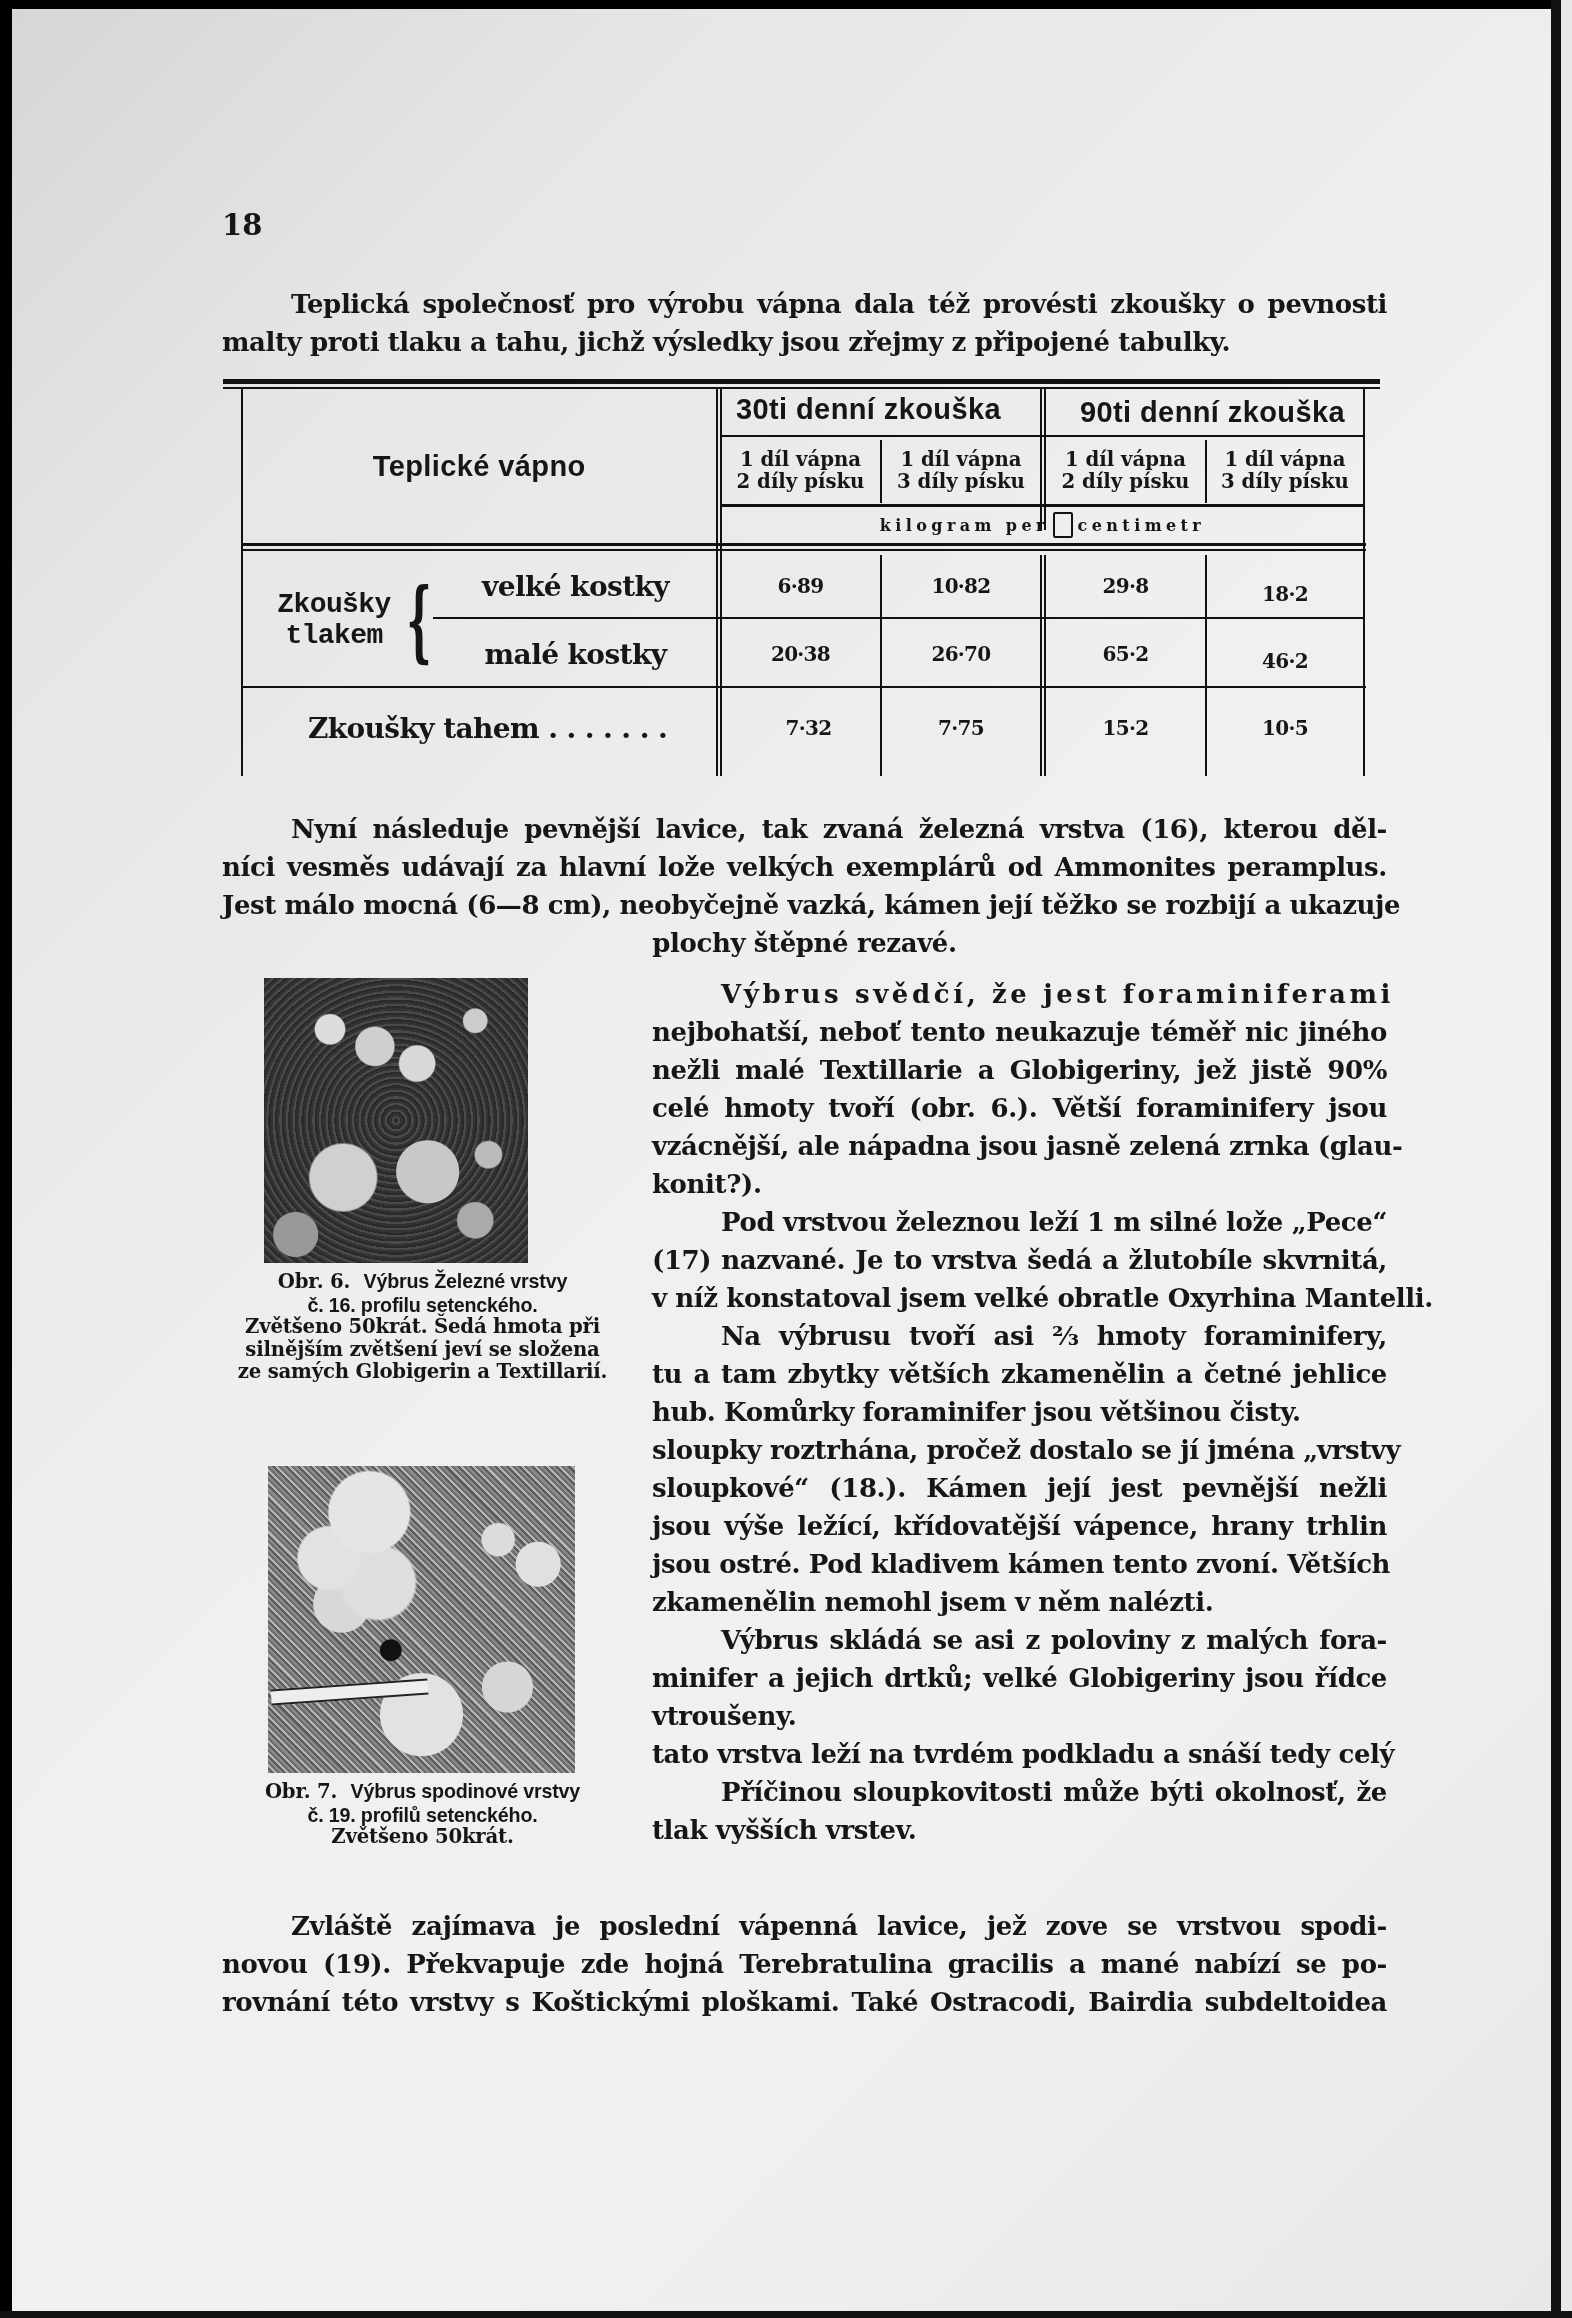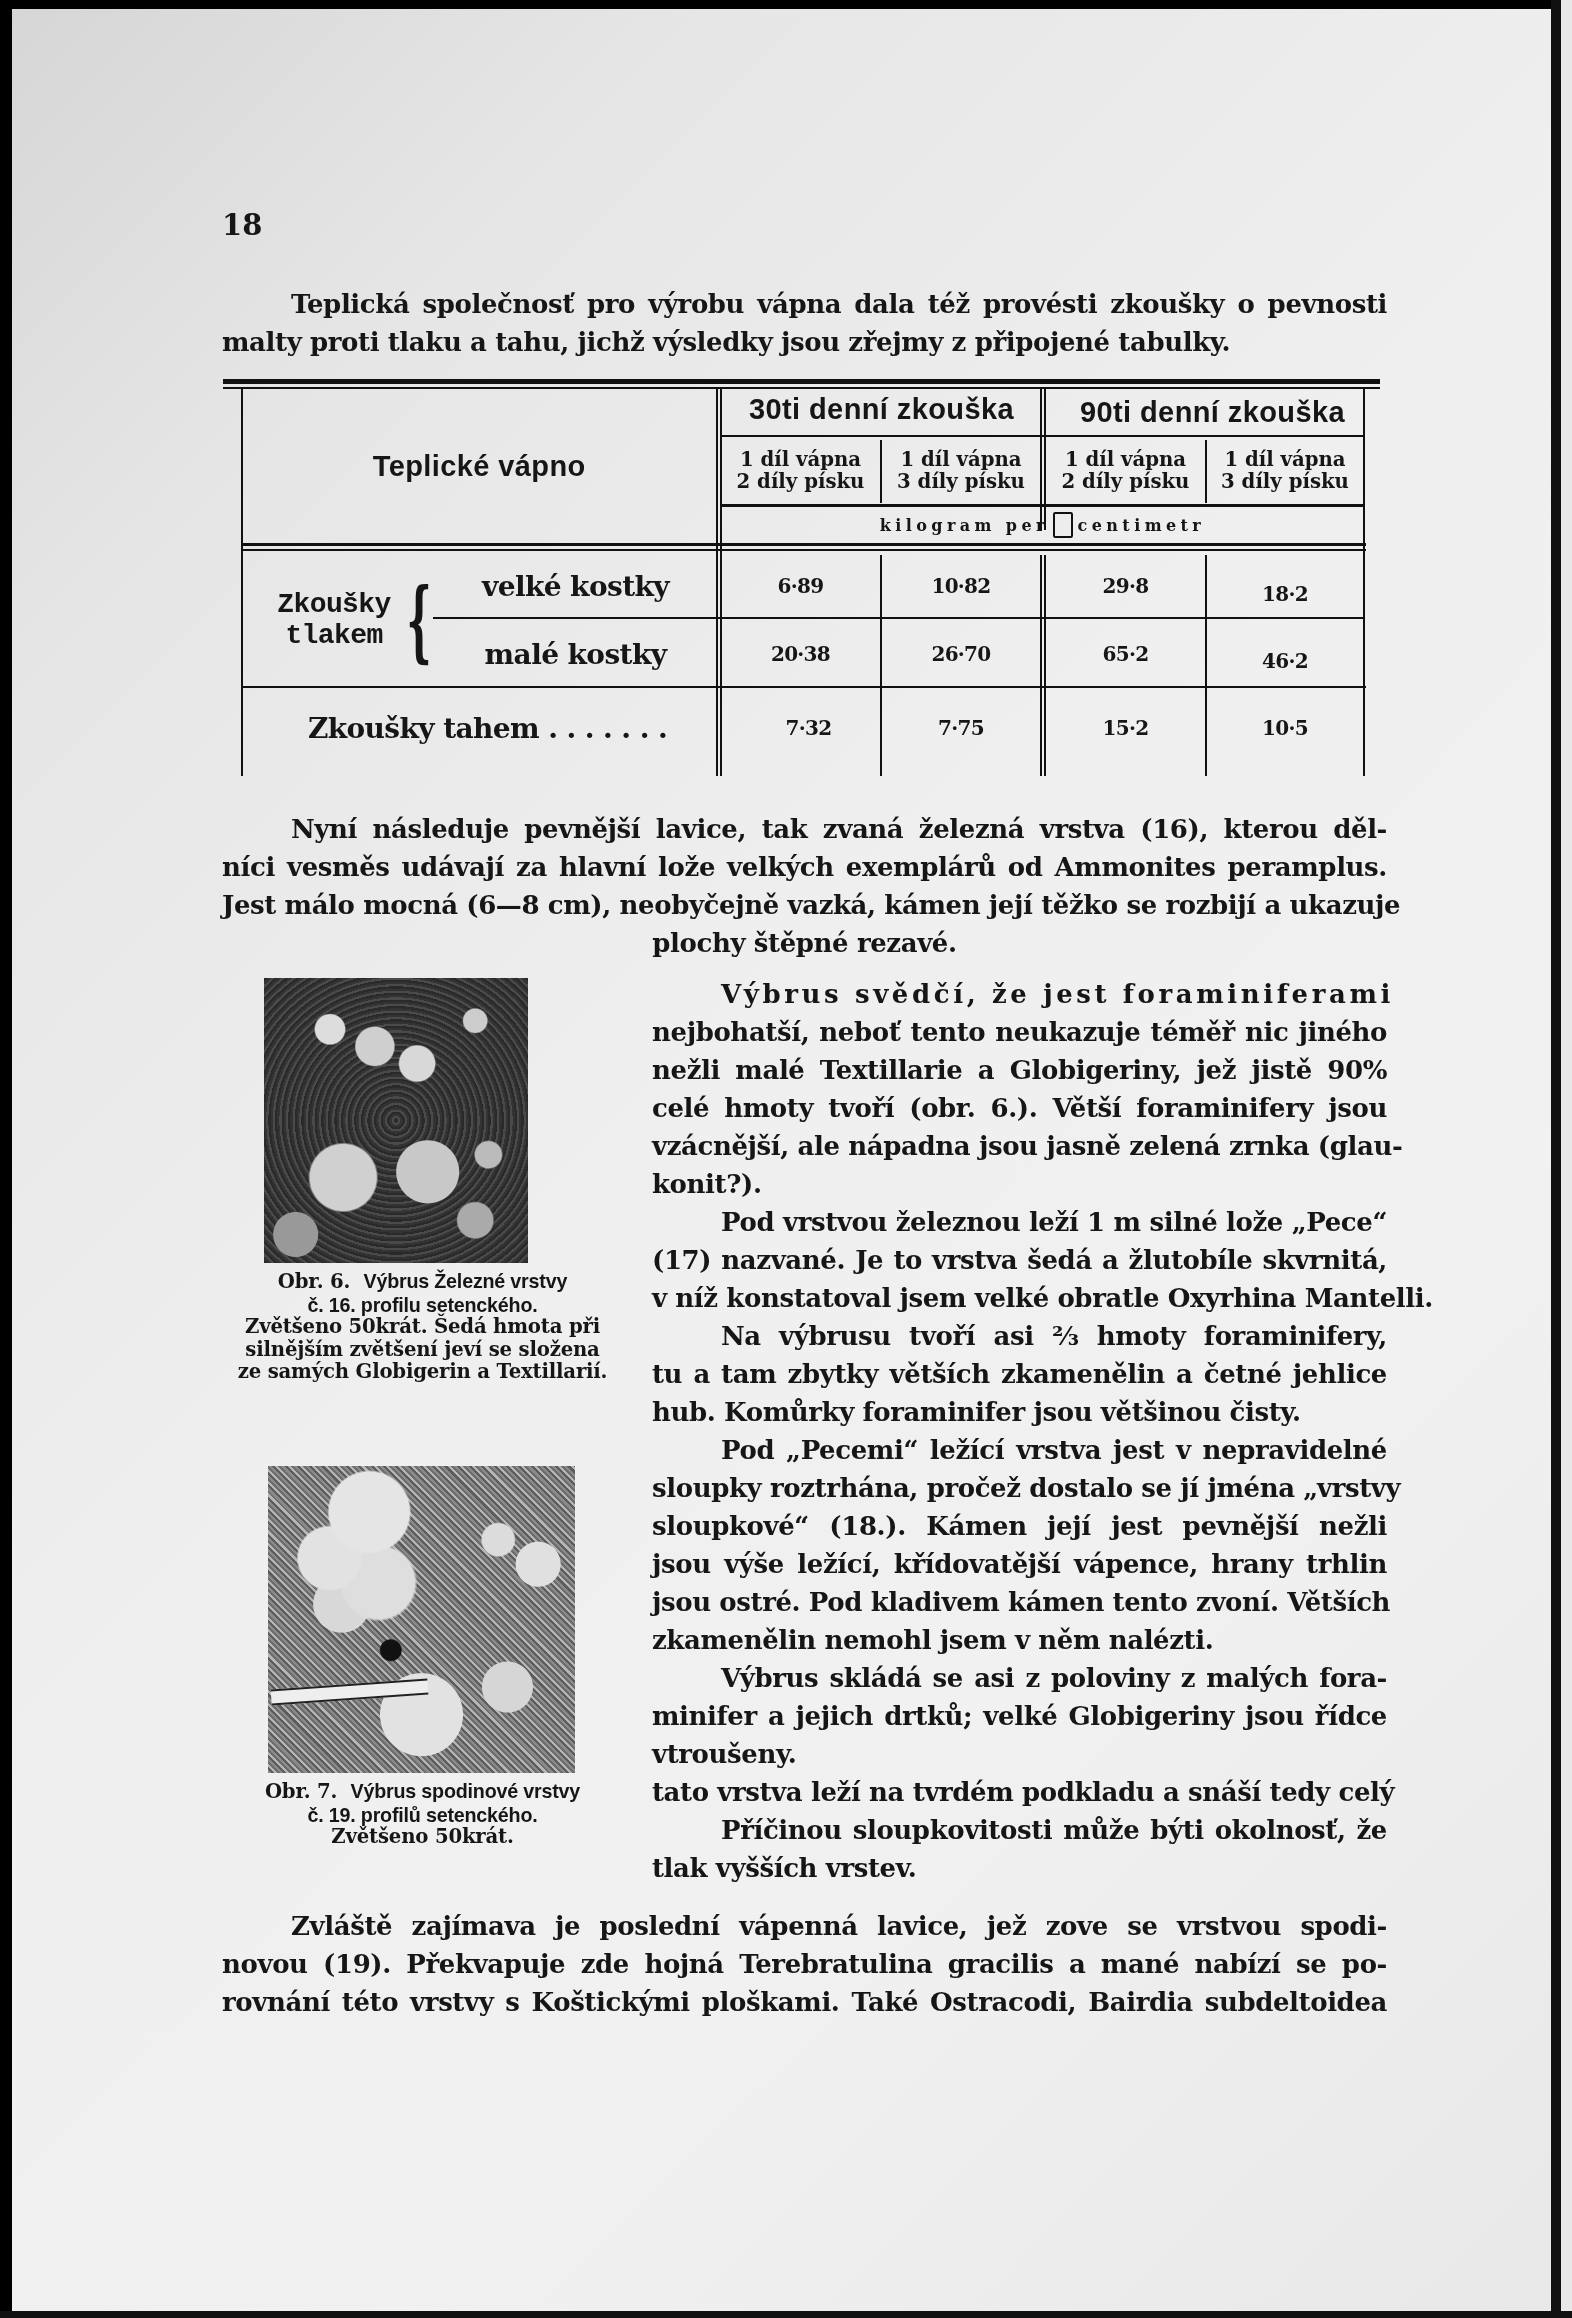--- a/index.html
+++ b/index.html
@@ -120,21 +120,21 @@
 
   <div class="rule" style="left:496px; top:58px; width:641px; height:2.2px;"></div>
   <div class="rule" style="left:496px; top:127px; width:641px; height:2.9px;"></div>
   <div class="rule" style="left:14.6px; top:166px; width:1125px; height:2.9px;"></div>
   <div class="rule" style="left:14.6px; top:172px; width:1125px; height:2.2px;"></div>
 
   <div class="rule" style="left:207px; top:240px; width:930px; height:2.2px;"></div>
   <div class="rule" style="left:14.6px; top:309px; width:1125px; height:2.2px;"></div>
 
   <div class="cell hdr-sans" style="left:16.7px; top:13px; width:473px; height:153px;">Teplické vápno</div>
-  <div class="cell hdr-sans" style="left:497px; top:13px; width:317px; height:38px;border-radius:19px;">30ti denní zkouška</div>
+  <div class="cell hdr-sans" style="left:484px; top:13px; width:317px; height:38px;border-radius:19px;">30ti denní zkouška</div>
   <div class="cell hdr-sans" style="left:820px; top:13px; width:317px; height:45px;padding-left:8px;">90ti denní zkouška</div>
 
   <div class="cell sub-hdr" style="left:496px; top:61px; width:157px; height:66px; flex-direction:column;">
     <span>1 díl vápna</span>
     <span>2 díly písku</span>
   </div>
   <div class="cell sub-hdr" style="left:656px; top:61px; width:158px; height:66px; flex-direction:column;">
     <span>1 díl vápna</span>
     <span>3 díly písku</span>
   </div>
@@ -206,21 +206,20 @@
   <span class="line">nežli malé Textillarie a Globigeriny, jež jistě 90%</span>
   <span class="line">celé hmoty tvoří (obr. 6.). Větší foraminifery jsou</span>
   <span class="line">vzácnější, ale nápadna jsou jasně zelená zrnka (glau-</span>
   <span class="line last">konit?).</span>
   <span class="line indent">Pod vrstvou železnou leží 1 m silné lože „Pece“</span>
   <span class="line">(17) nazvané. Je to vrstva šedá a žlutobíle skvrnitá,</span>
   <span class="line">v níž konstatoval jsem velké obratle Oxyrhina Mantelli.</span>
   <span class="line indent">Na výbrusu tvoří asi ⅔ hmoty foraminifery,</span>
   <span class="line">tu a tam zbytky větších zkamenělin a četné jehlice</span>
   <span class="line last">hub. Komůrky foraminifer jsou většinou čisty.</span>
-  <span class="line indent">Pod „Pecemi“ ležící vrstva jest v nepravidelné</span>
   <span class="line">sloupky roztrhána, pročež dostalo se jí jména „vrstvy</span>
   <span class="line">sloupkové“ (18.). Kámen její jest pevnější nežli</span>
   <span class="line">jsou výše ležící, křídovatější vápence, hrany trhlin</span>
   <span class="line">jsou ostré. Pod kladivem kámen tento zvoní. Větších</span>
   <span class="line last">zkamenělin nemohl jsem v něm nalézti.</span>
   <span class="line indent spaced-first">Výbrus skládá se asi z poloviny z malých fora-</span>
   <span class="line">minifer a jejich drtků; velké Globigeriny jsou řídce</span>
   <span class="line last">vtroušeny.</span>
   <span class="line">tato vrstva leží na tvrdém podkladu a snáší tedy celý</span>
   <span class="line indent">Příčinou sloupkovitosti může býti okolnosť, že</span>

